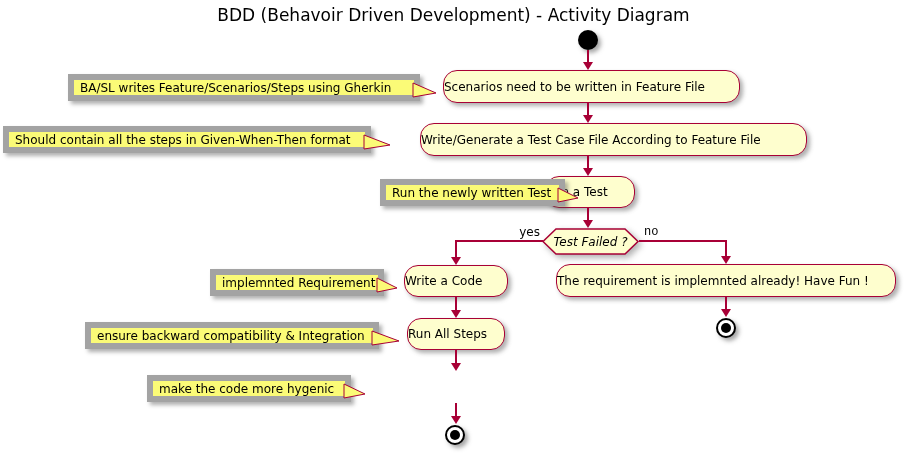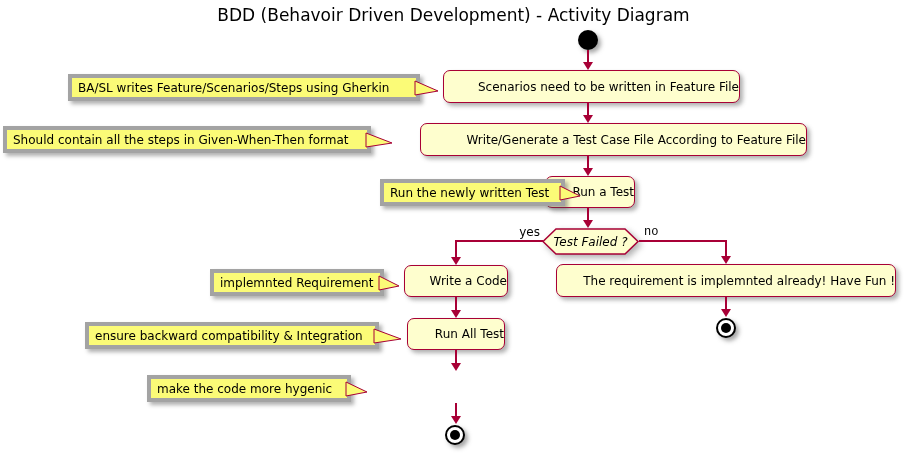--- a/index.html
+++ b/index.html
@@ -5,28 +5,28 @@
   html,body{margin:0;padding:0;background:#ffffff;}
   .canvas{
     position:relative;width:907px;height:464px;background:#ffffff;overflow:hidden;
     font-family:"DejaVu Sans", sans-serif;color:#000000;
   }
   .title{
     position:absolute;left:0;top:5px;width:907px;text-align:center;
     font-size:17px;letter-spacing:0;
   }
   .activity{
-    position:absolute;display:flex;align-items:center;justify-content:flex-end;
-    background:#FEFECE;border:1.5px solid #A80036;border-radius:7px;
+    position:absolute;display:flex;align-items:center;justify-content:flex-start;
+    background:#FEFECE;border:1.5px solid #A80036;border-radius:14px;
     font-size:12px;box-shadow:3px 3px 4px rgba(80,80,80,0.45);
     box-sizing:border-box;white-space:nowrap;
   }
   .note{
     position:absolute;display:flex;align-items:center;
-    background:#FBFB77;border:4px solid #a3a3a3;
+    background:#FBFB77;border:6px solid #a3a3a3;
     font-size:12px;padding:0 6px;box-sizing:border-box;
     box-shadow:3px 3px 4px rgba(80,80,80,0.45);white-space:nowrap;
   }
   .note-tail{position:absolute;top:1px;overflow:visible;}
   .vline{position:absolute;width:2px;background:#A80036;}
   .hline{position:absolute;height:2px;background:#A80036;}
   .ah-down{
     position:absolute;width:0;height:0;
     border-left:5px solid transparent;border-right:5px solid transparent;
     border-top:8px solid #A80036;
@@ -137,21 +137,21 @@
   <div class="vline" style="left:725px;top:297px;height:13px;"></div>
   <div class="ah-down" style="left:721px;top:309px;"></div>
   <div class="end-node" style="left:716px;top:318px;">
       <div class="dot"></div>
     </div>
 
   <div class="vline" style="left:455px;top:297px;height:14px;"></div>
   <div class="ah-down" style="left:451px;top:310px;"></div>
 
   <div class="activity" style="left:407px;top:318px;width:98px;height:32px;">
-    <span>Run All Test</span>
+    <span>Run All Steps</span>
   </div>
 
   <div class="note" style="left:85px;top:322px;width:294px;height:27px;">
     <span>ensure backward compatibility &amp; Integration</span>
     <svg class="note-tail" style="right:-27px;width:28px;height:18px;">
         <polygon points="0,2 27,12 0,16" fill="#FBFB77" stroke="#A80036" stroke-width="1"></polygon>
       </svg>
   </div>
 
   <div class="vline" style="left:455px;top:350px;height:14px;"></div>

